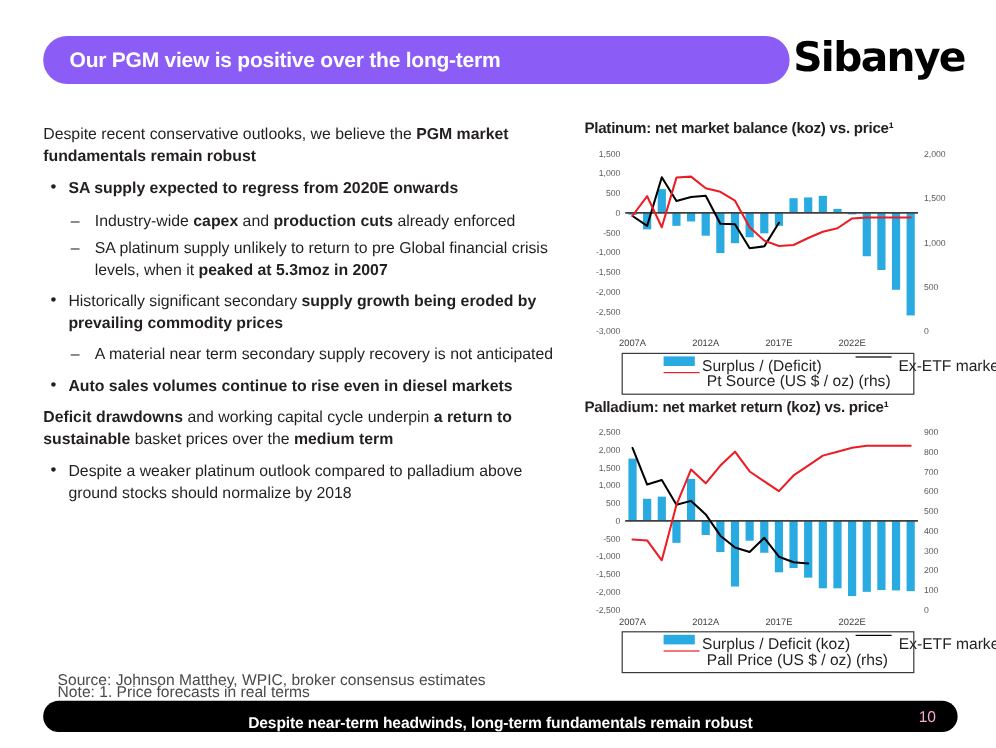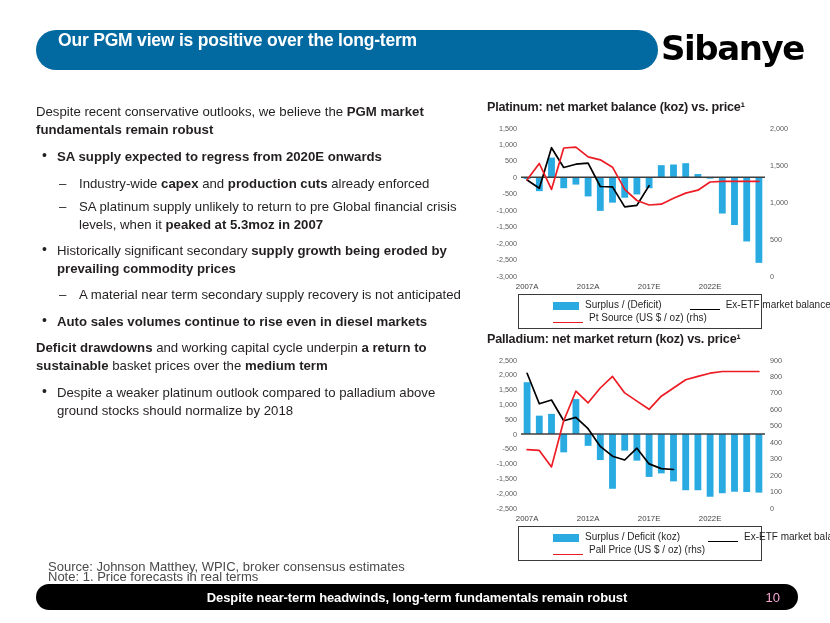--- a/index.html
+++ b/index.html
@@ -16,23 +16,24 @@
     overflow: hidden;
   }
 
   
   .header {
     position: absolute;
     left: 36px;
     top: 30px;
     width: 622px;
     height: 40px;
-    background: #0369a1;
+    background: #8b5cf6;
     border-radius: 20px;
     display: flex;
+    align-items: center;
   }
   .header-title {
     color: #ffffff;
     font-size: 17.5px;
     font-weight: bold;
     letter-spacing: -0.2px;
     padding-left: 22px;
   }
   .logo {
     position: absolute;
@@ -127,22 +128,22 @@
     width: 244px;
     box-sizing: border-box;
   }
   .legend-row {
     display: flex;
     align-items: center;
     height: 13px;
   }
   .legend-item {
     display: flex;
-    align-items: flex-end;
-    font-size: 10px;
+    align-items: flex-start;
+    font-size: 13px;
     white-space: nowrap;
     padding-left: 28px;
   }
   .legend-item.first { width: 132px; }
   .swatch-bar {
     width: 26px; height: 8px;
     background: #29ABE2;
     margin-right: 6px;
     flex: none;
   }
@@ -157,21 +158,21 @@
   
   .footer {
     position: absolute;
     left: 36px;
     top: 584px;
     width: 762px;
     height: 26px;
     background: #000000;
     border-radius: 13px;
     display: flex;
-    align-items: center;
+    align-items: flex-end;
     justify-content: center;
   }
   .footer-text {
     color: #ffffff;
     font-size: 13px;
     font-weight: bold;
     letter-spacing: -0.1px;
   }
   .page-num {
     position: absolute;

